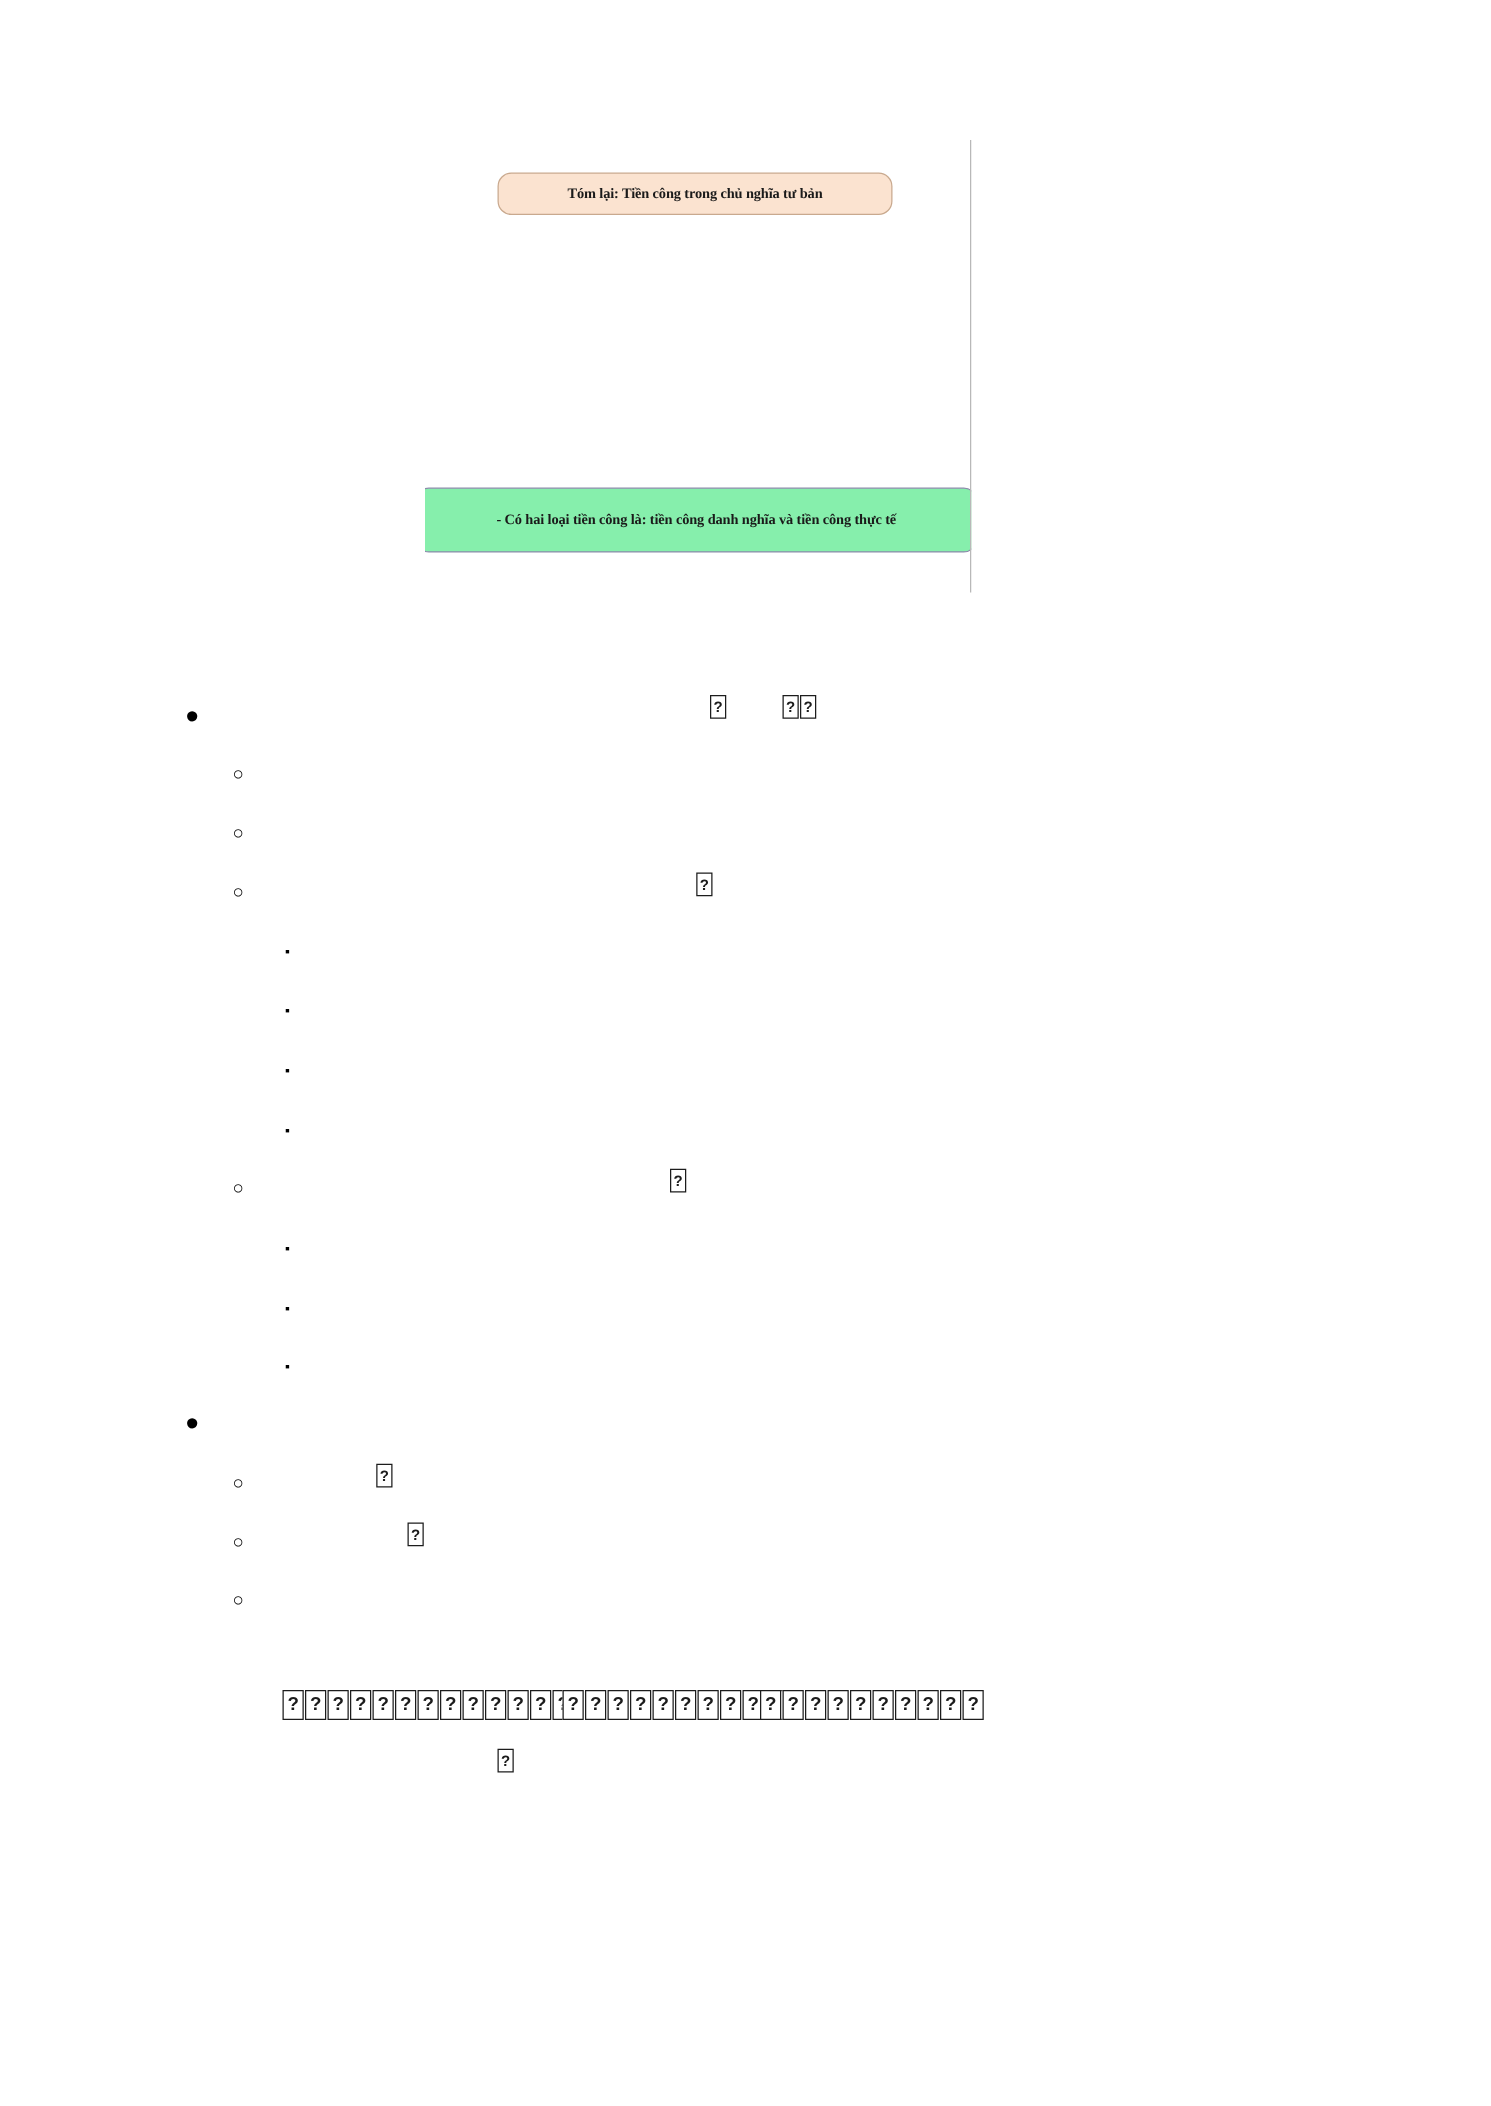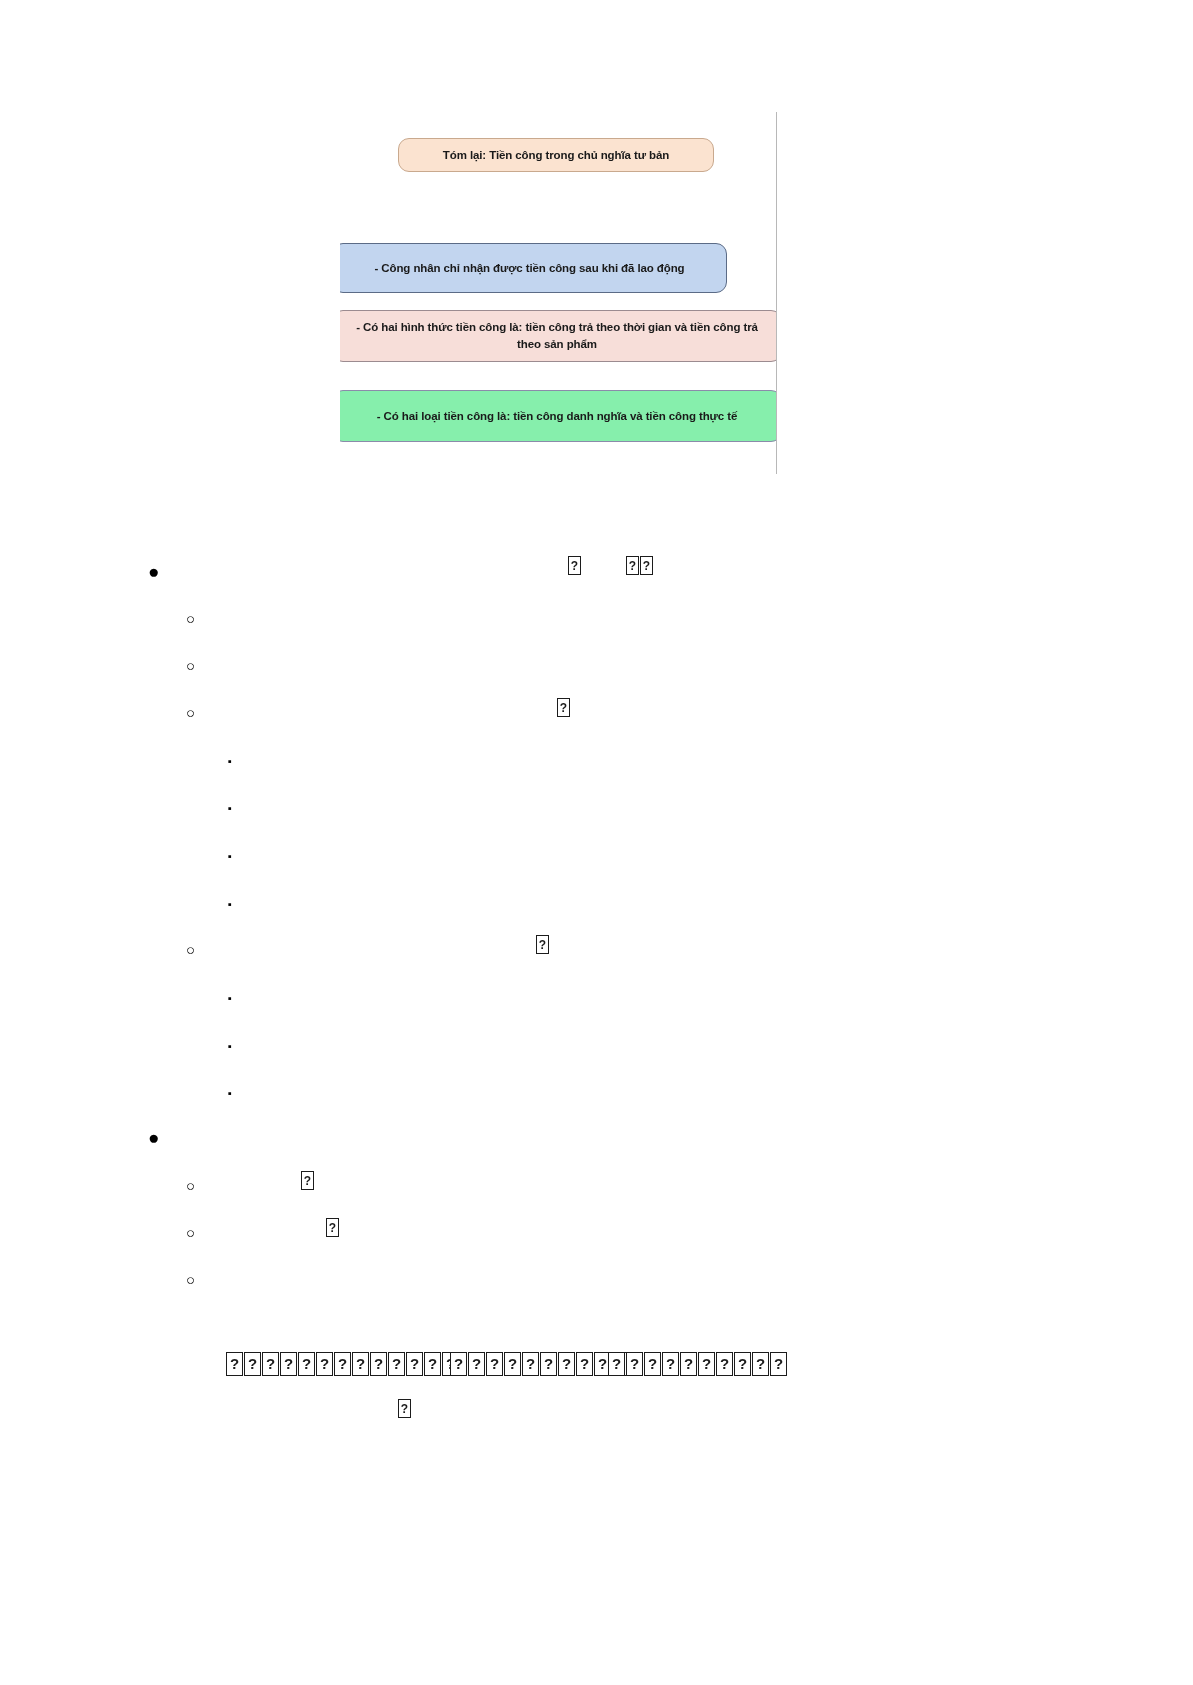--- a/index.html
+++ b/index.html
@@ -16,20 +16,21 @@
     overflow: hidden;
   }
 
   
   .page {
     position: absolute;
     left: 0; top: 0;
     width: 1193px;
     height: 1685px;
     background: #ffffff;
+    font-family: Liberation Serif, serif;
   }
 
   
   .diagram {
     position: absolute;
     left: 340px;
     top: 112px;
     width: 437px;       
     height: 362px;
     overflow: hidden;   
@@ -160,27 +161,21 @@
 
 <div class="page">
 
   <div class="diagram">
 
     <div class="node node-1">
       <span>Tóm lại: Tiền công trong chủ nghĩa tư bản</span>
     </div>
 
 
-    <div class="node node-3">
-      <span>- Công nhân chỉ nhận được tiền công sau khi đã lao động</span>
-    </div>
-
-    <div class="node node-4">
-      <span>- Có hai hình thức tiền công là: tiền công trả theo thời gian và tiền công trả theo sản phẩm</span>
-    </div>
+
 
     <div class="node node-5">
       <span>- Có hai loại tiền công là: tiền công danh nghĩa và tiền công thực tế</span>
     </div>
 
   </div>
   <div class="diagram-rule"></div>
 
   <div class="outline">
 

